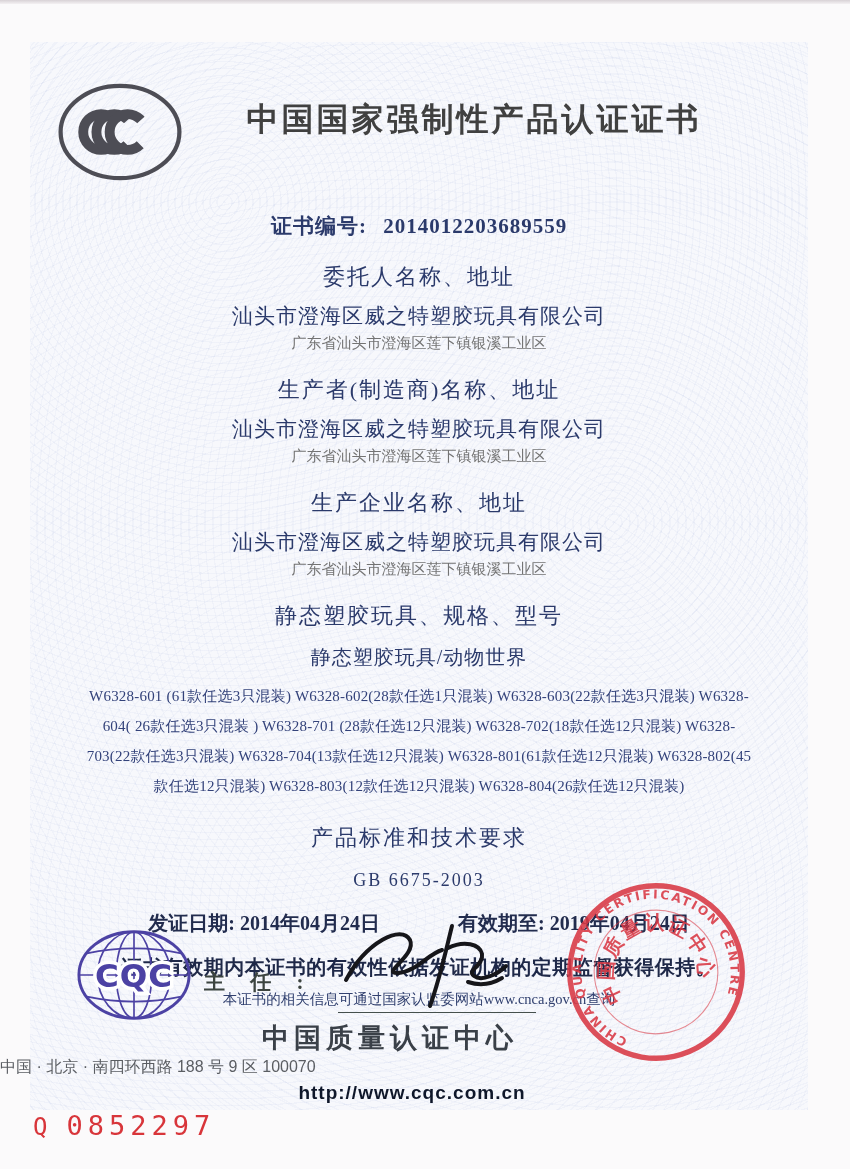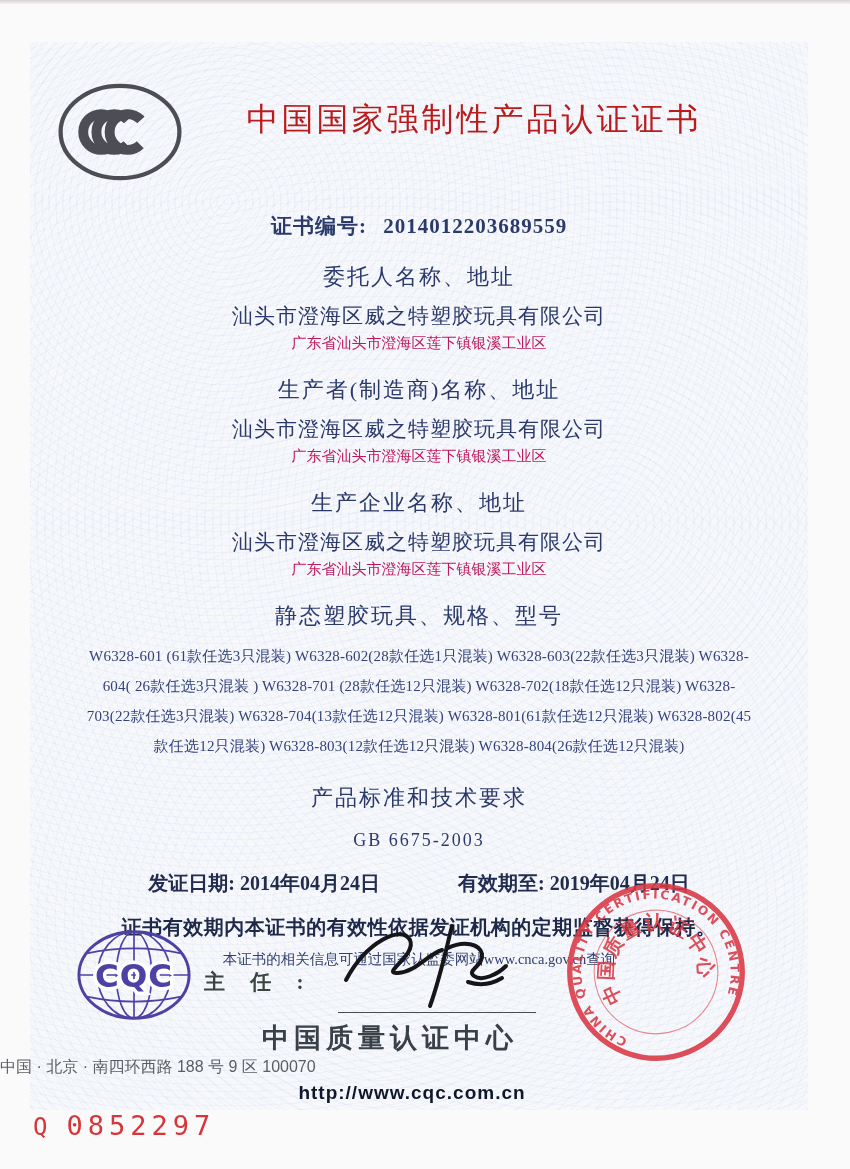--- a/index.html
+++ b/index.html
@@ -25,29 +25,29 @@
   }
   .content {
     position:absolute; left:30px; top:42px; width:778px;
     color:#2b3a6b; text-align:center;
   }
   
   .header { position:relative; height:150px; }
   .ccc-logo { position:absolute; left:24px; top:38px; width:132px; height:104px; }
   .title {
     padding-top:56px; padding-left:110px;
-    font-size:32px; font-weight:normal; letter-spacing:3px;
-    color:#b91c1c;
+    font-size:32px; font-weight:bold; letter-spacing:3px;
+    color:#404040;
   }
   .cert-line { margin-top:20px; font-size:21px; font-weight:bold; letter-spacing:1px; color:#2b3a6b; }
   .cert-line .num { font-weight:bold; margin-left:10px; }
   
   .sec-heading { margin-top:22px; font-size:22px; font-weight:normal; letter-spacing:2px; }
   .sec-company { margin-top:10px; font-size:21px; letter-spacing:1px; }
-  .sec-address { margin-top:4px; font-size:15px; color:#be185d; }
+  .sec-address { margin-top:4px; font-size:15px; color:#737373; }
   
   .product-name { margin-top:13px; font-size:20px; letter-spacing:1px; }
   .models {
     margin:10px auto 0; width:668px;
     font-size:15px; line-height:30px; color:#33427a; letter-spacing:0.2px;
   }
   .std-value { margin-top:17px; font-size:18px; letter-spacing:2px; }
   .statement { margin-top:26px; font-size:19px; font-weight:bold; line-height:28px; letter-spacing:1px; color:#253158; }
   .dates-row {
     margin-top:19px; display:flex; justify-content:center; gap:78px;
@@ -125,20 +125,21 @@
     </div>
 
     <div>
       <div class="sec-heading">生产企业名称、地址</div>
       <div class="sec-company">汕头市澄海区威之特塑胶玩具有限公司</div>
       <div class="sec-address">广东省汕头市澄海区莲下镇银溪工业区</div>
     </div>
 
     <div>
       <div class="sec-heading">静态塑胶玩具、规格、型号</div>
+      <div class="product-name">静态塑胶玩具/动物世界</div>
       <div class="models">W6328-601 (61款任选3只混装) W6328-602(28款任选1只混装) W6328-603(22款任选3只混装) W6328-604( 26款任选3只混装 ) W6328-701 (28款任选12只混装) W6328-702(18款任选12只混装) W6328-703(22款任选3只混装) W6328-704(13款任选12只混装) W6328-801(61款任选12只混装) W6328-802(45款任选12只混装) W6328-803(12款任选12只混装) W6328-804(26款任选12只混装)</div>
     </div>
 
     <div>
       <div class="sec-heading">产品标准和技术要求</div>
       <div class="std-value">GB 6675-2003</div>
     </div>
 
 
     <div class="dates-row">

